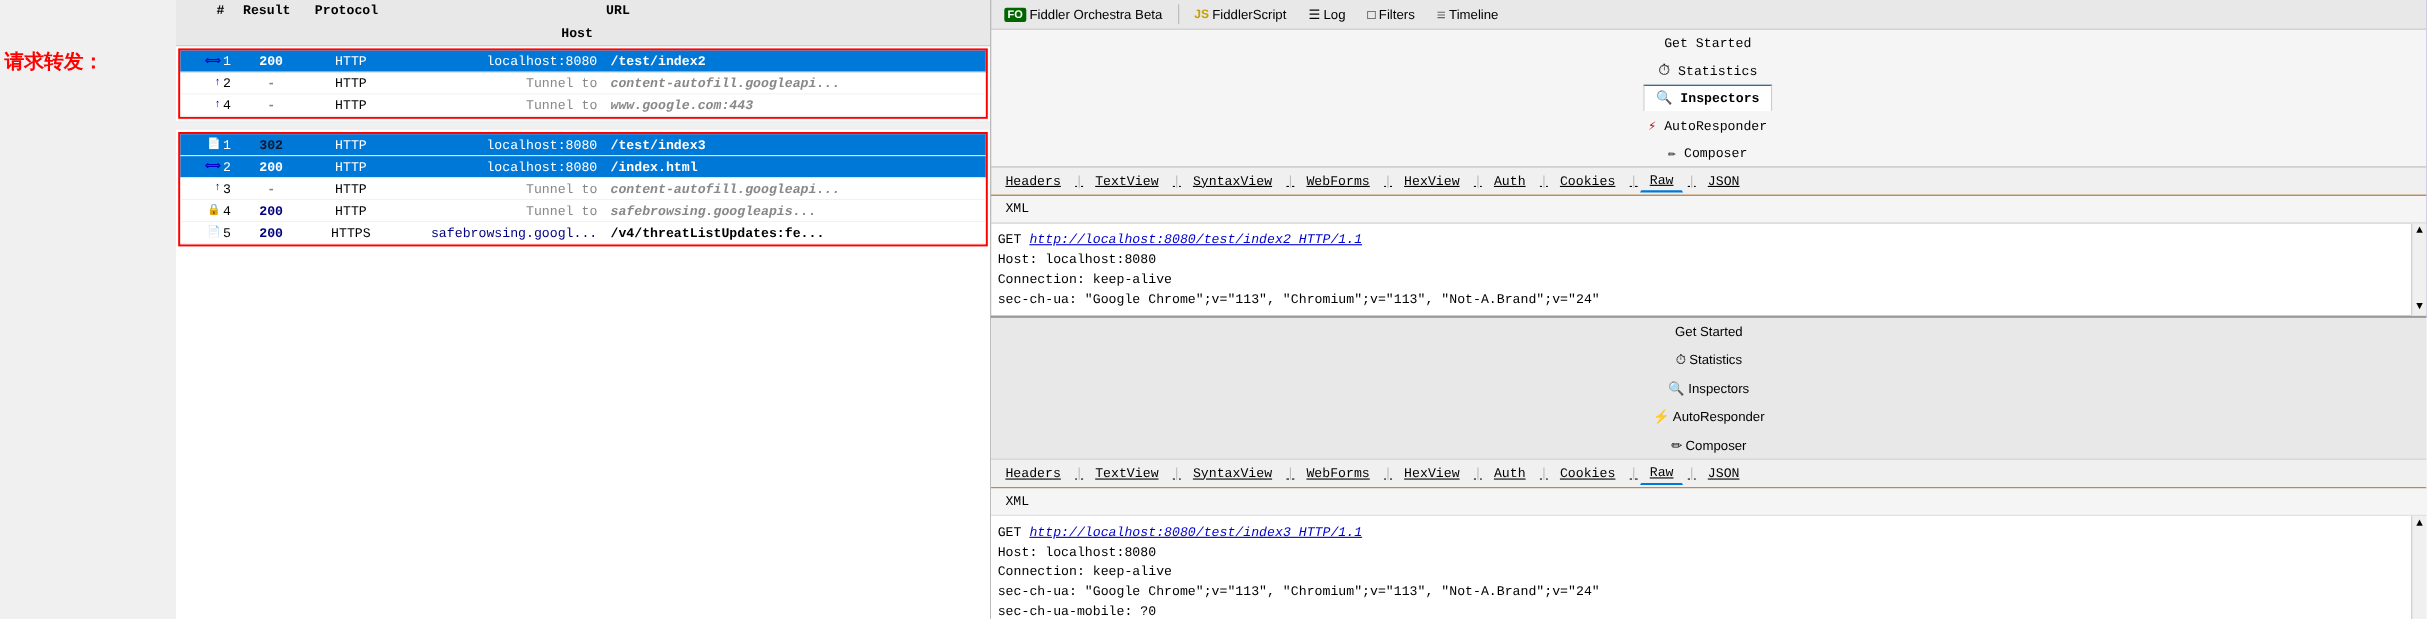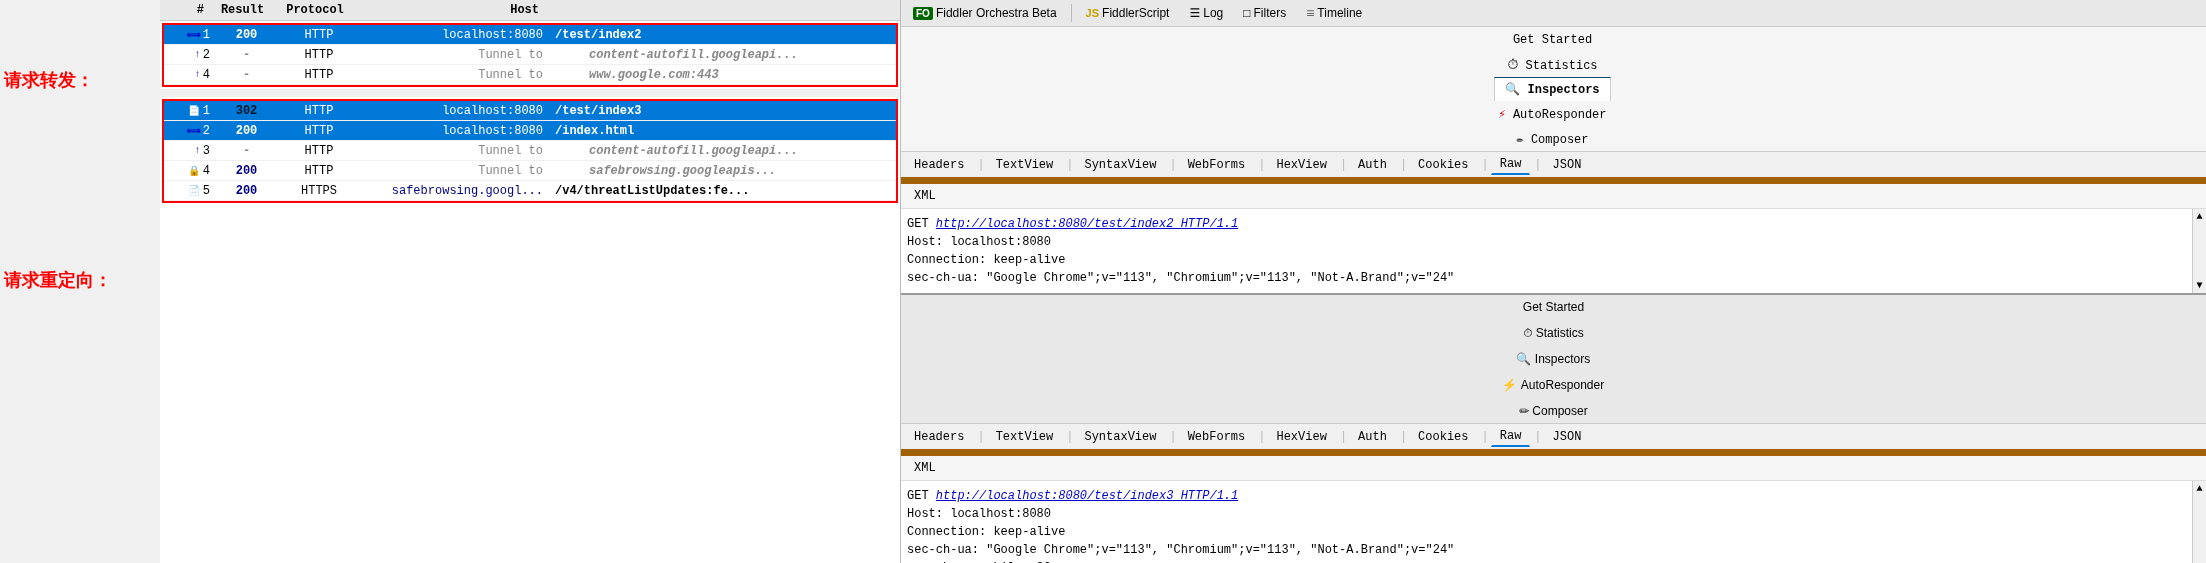--- a/index.html
+++ b/index.html
@@ -11,21 +11,21 @@
       width: 2206px;
       height: 563px;
       overflow: hidden;
     }
 
     
     .left-annotations {
       width: 160px;
       display: flex;
       flex-direction: column;
-      padding-top: 50px;
+      padding-top: 26px;
       flex-shrink: 0;
     }
     .annotation {
       font-size: 18px;
       font-weight: bold;
       color: red;
       padding: 8px 4px;
     }
     .annotation-top { margin-top: 10px; }
     .annotation-bottom { margin-top: 160px; }
@@ -52,21 +52,21 @@
       background: #e8e8e8;
       border-bottom: 1px solid #ccc;
       font-size: 12px;
       font-weight: bold;
       padding: 3px 0;
       flex-shrink: 0;
     }
     .col-num { width: 50px; text-align: right; padding-right: 6px; }
     .col-result { width: 65px; text-align: center; }
     .col-protocol { width: 80px; text-align: center; }
-    .col-host { width: 190px; text-align: right; padding-right: 6px; }
+    .col-host { width: 190px; text-align: right; padding-right: 6px; margin-top: 21px; }
     .col-url { flex: 1; padding-left: 6px; }
 
     
     .table-body {
       flex: 1;
       overflow-y: auto;
     }
 
     .section {
       border: 2px solid red;
@@ -103,21 +103,21 @@
     .icon-arrow-up { color: #0000cc; font-weight: bold; }
     .icon-double-arrow { color: #0000cc; font-weight: bold; }
     .icon-lock { color: #888; }
     .icon-doc { color: #888; }
     .row-result { width: 65px; text-align: center; font-weight: bold; }
     .result-200 { color: #000080; }
     .result-dash { color: #888; }
     .row-protocol { width: 80px; text-align: center; }
     .row-host { width: 190px; text-align: right; padding-right: 6px; color: #000080; }
     .row-url { flex: 1; padding-left: 6px; font-weight: bold; }
-    .tunnel-text { color: #888; font-style: italic; margin-left: 34px; }
+    .tunnel-text { color: #888; font-style: italic; }
 
     
     .section-separator {
       height: 8px;
       background: #f0f0f0;
     }
 
     
     .right-panel {
       flex: 1;
@@ -204,24 +204,25 @@
       border-left: 1px solid #ccc;
       border-right: 1px solid #ccc;
       font-weight: bold;
     }
 
     
     .inspector-tabs {
       display: flex;
       align-items: center;
       background: #f0f0f0;
-      border-bottom: 7px solid #a16207;
+      border-bottom: 1px solid #a16207;
       padding: 2px 4px;
       flex-shrink: 0;
       flex-wrap: wrap;
+      text-decoration: underline;
     }
     .itab {
       padding: 2px 8px;
       font-size: 12px;
       cursor: pointer;
       border: 1px solid transparent;
       margin-right: 2px;
       background: transparent;
     }
     .itab.active-underline {
@@ -276,32 +277,32 @@
       align-items: center;
     }
     .scroll-up { font-size: 10px; cursor: pointer; padding: 2px; }
     .scroll-down { font-size: 10px; cursor: pointer; padding: 2px; }
   </style>
 </head>
 <body>
 
 <div class="left-annotations">
   <div class="annotation annotation-top">请求转发：</div>
-  <div class="annotation annotation-bottom">请求重定向：</div>
 </div>
 
 <div class="main-content">
 
   <div class="left-panel">
 
     <div class="table-header">
       <div class="col-num">#</div>
       <div class="col-result">Result</div>
       <div class="col-protocol">Protocol</div>
       <div class="col-host">Host</div>
+      <div class="col-url">URL</div>
     </div>
 
     <div class="table-body">
 
       <div class="section">
 
         <div class="table-row selected-blue">
           <div class="row-num">
             <span class="row-icon icon-double-arrow">⟺</span>
             <span>1</span>

